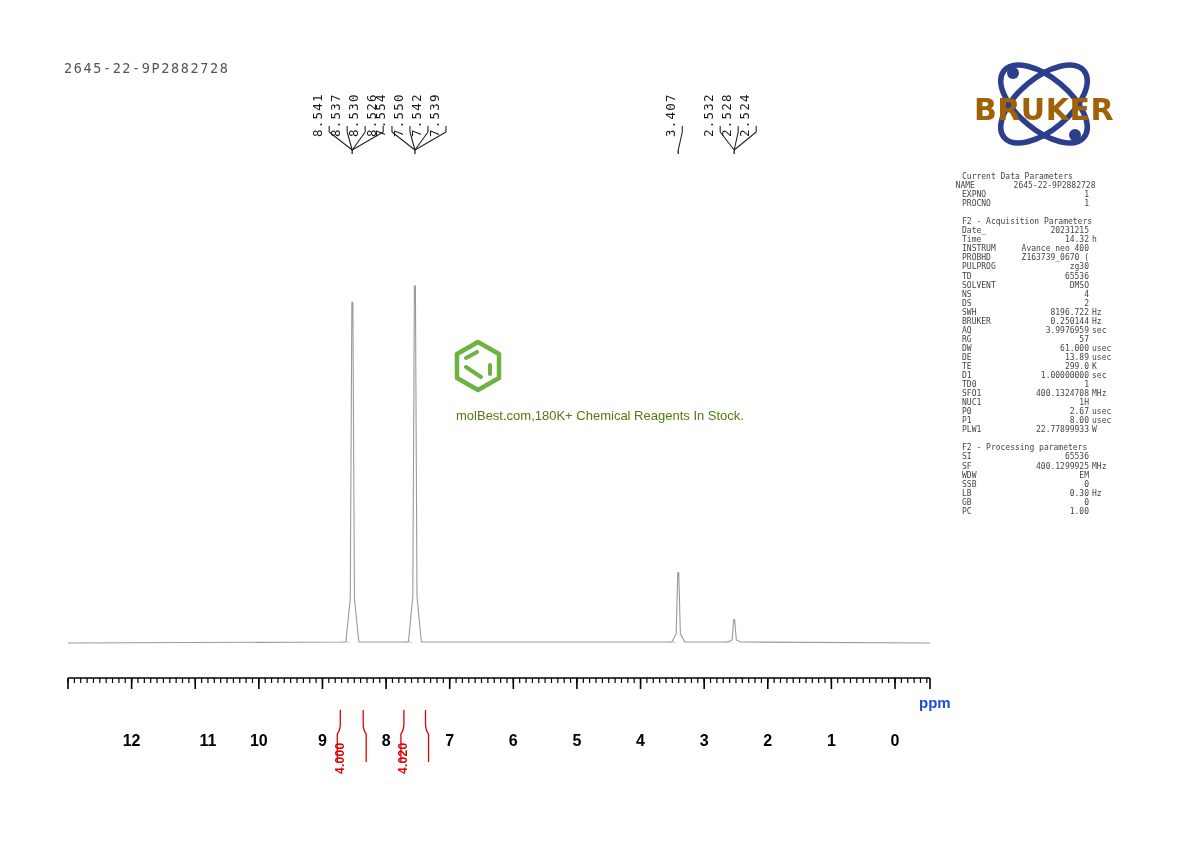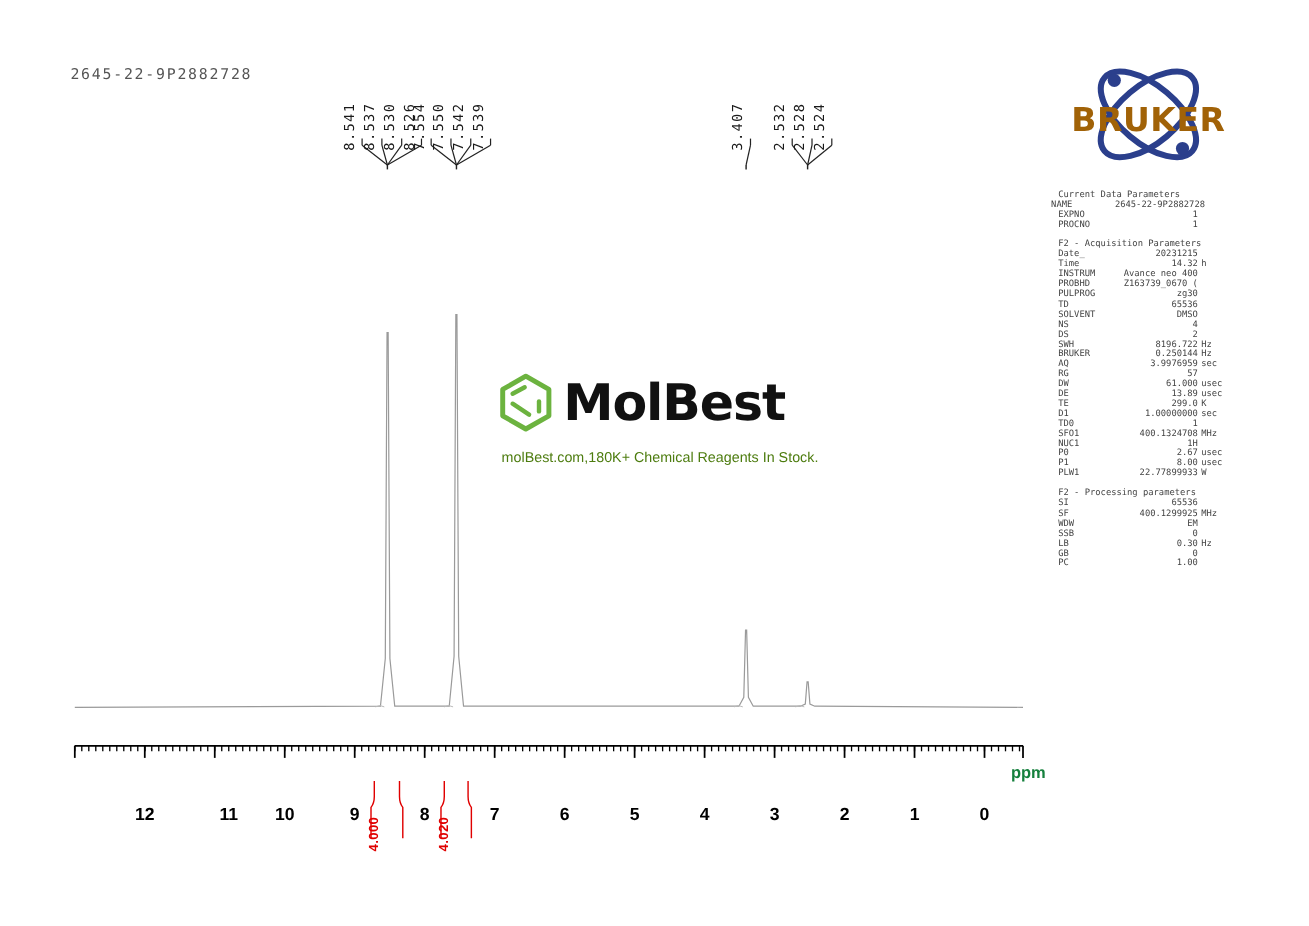--- a/index.html
+++ b/index.html
@@ -27,21 +27,21 @@
 
   
   #spectrum-svg{left:0;top:0;}
 
   
   .axis-num{
     font-size:16px;font-weight:bold;color:#000;
     text-align:center;white-space:nowrap;margin-top:39px;
   }
   #axis-unit{
-    font-size:15px;font-weight:bold;color:#15803d;white-space:nowrap;
+    font-size:15px;font-weight:bold;color:#1d4ed8;white-space:nowrap;
   }
 
   
   .integral-val{
     font-family:"Liberation Sans",sans-serif;
     font-size:12px;font-weight:bold;color:#e00000;
     transform:rotate(-90deg);transform-origin:left bottom;
     white-space:nowrap;letter-spacing:0.3px;
   }
 
@@ -144,21 +144,20 @@
 </div>
 
 <div class="abs" id="molbest-block">
   <div id="molbest-logo-row">
     <svg width="56" height="56" viewBox="0 0 56 56">
       <polygon points="28,4 49,16 49,40 28,52 7,40 7,16" fill="none" stroke="#6cb33f" stroke-width="4.5" stroke-linejoin="round"></polygon>
       <line x1="16" y1="20" x2="27" y2="14" stroke="#6cb33f" stroke-width="4" stroke-linecap="round"></line>
       <line x1="16" y1="29" x2="31" y2="39" stroke="#6cb33f" stroke-width="4" stroke-linecap="round"></line>
       <line x1="40" y1="27" x2="40" y2="36" stroke="#6cb33f" stroke-width="4" stroke-linecap="round"></line>
     </svg>
-    <div id="molbest-wordmark">MolBest</div>
   </div>
   <div id="molbest-tagline">molBest.com,180K+ Chemical Reagents In Stock.</div>
 </div>
 
 <svg class="abs" id="spectrum-svg" width="1190" height="842">
   <g id="peak-leaders">
       <line x1="329.17372693726935" y1="126" x2="329.17372693726935" y2="132" stroke="#222" stroke-width="1.1"></line>
       <line x1="329.17372693726935" y1="132" x2="352.17372693726935" y2="150" stroke="#222" stroke-width="1.1"></line>
       <line x1="347.17372693726935" y1="126" x2="347.17372693726935" y2="132" stroke="#222" stroke-width="1.1"></line>
       <line x1="347.17372693726935" y1="132" x2="352.17372693726935" y2="150" stroke="#222" stroke-width="1.1"></line>

